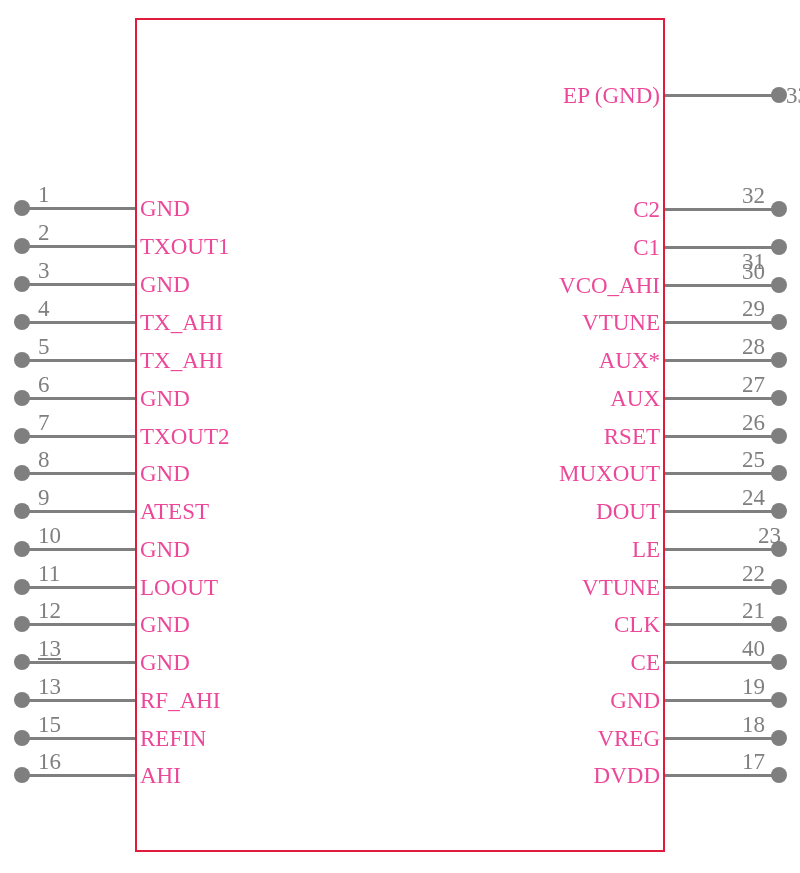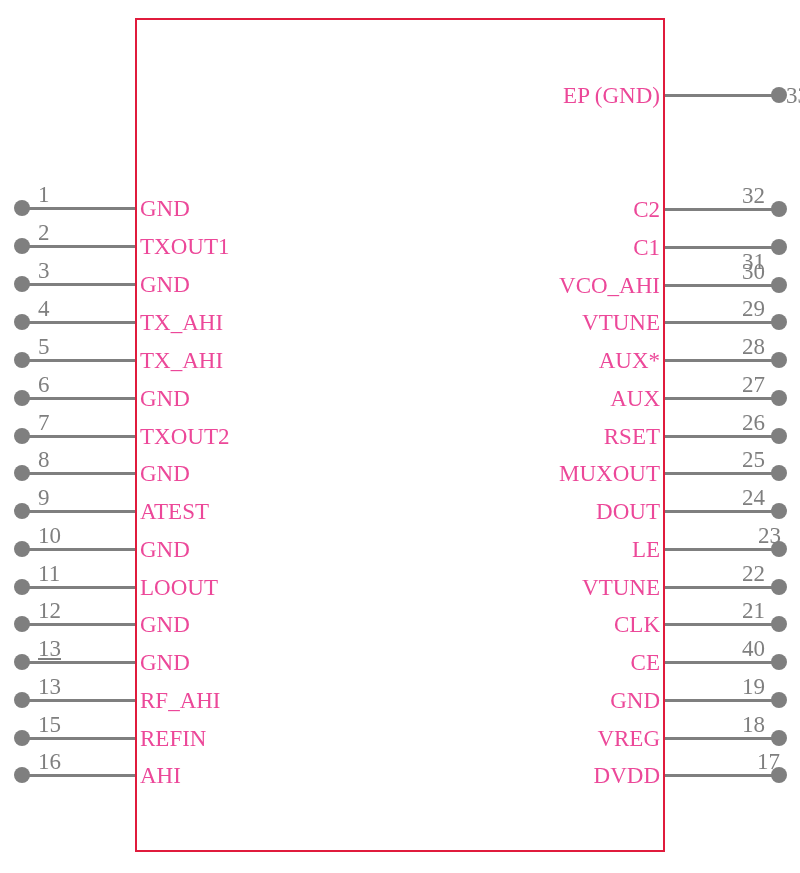--- a/index.html
+++ b/index.html
@@ -258,17 +258,17 @@
       </div>
       <div>
         <div class="pin-dot" style="left: 771px; top: 730px;"></div>
         <div class="pin-line" style="left: 665px; top: 737px; width: 114px;"></div>
         <div class="pin-number right" style="left: 0px; width: 765px; top: 713px;">18</div>
         <div class="pin-label right" style="left: 0px; width: 660px; top: 727px;">VREG</div>
       </div>
       <div>
         <div class="pin-dot" style="left: 771px; top: 767px;"></div>
         <div class="pin-line" style="left: 665px; top: 774px; width: 114px;"></div>
-        <div class="pin-number right" style="left: 15px; width: 765px; top: 750px;">17</div>
+        <div class="pin-number right" style="left: 0px; width: 765px; top: 750px;">17</div>
         <div class="pin-label right" style="left: 0px; width: 660px; top: 764px;">DVDD</div>
       </div>
     </div>
 </div>
 
 </body></html>

